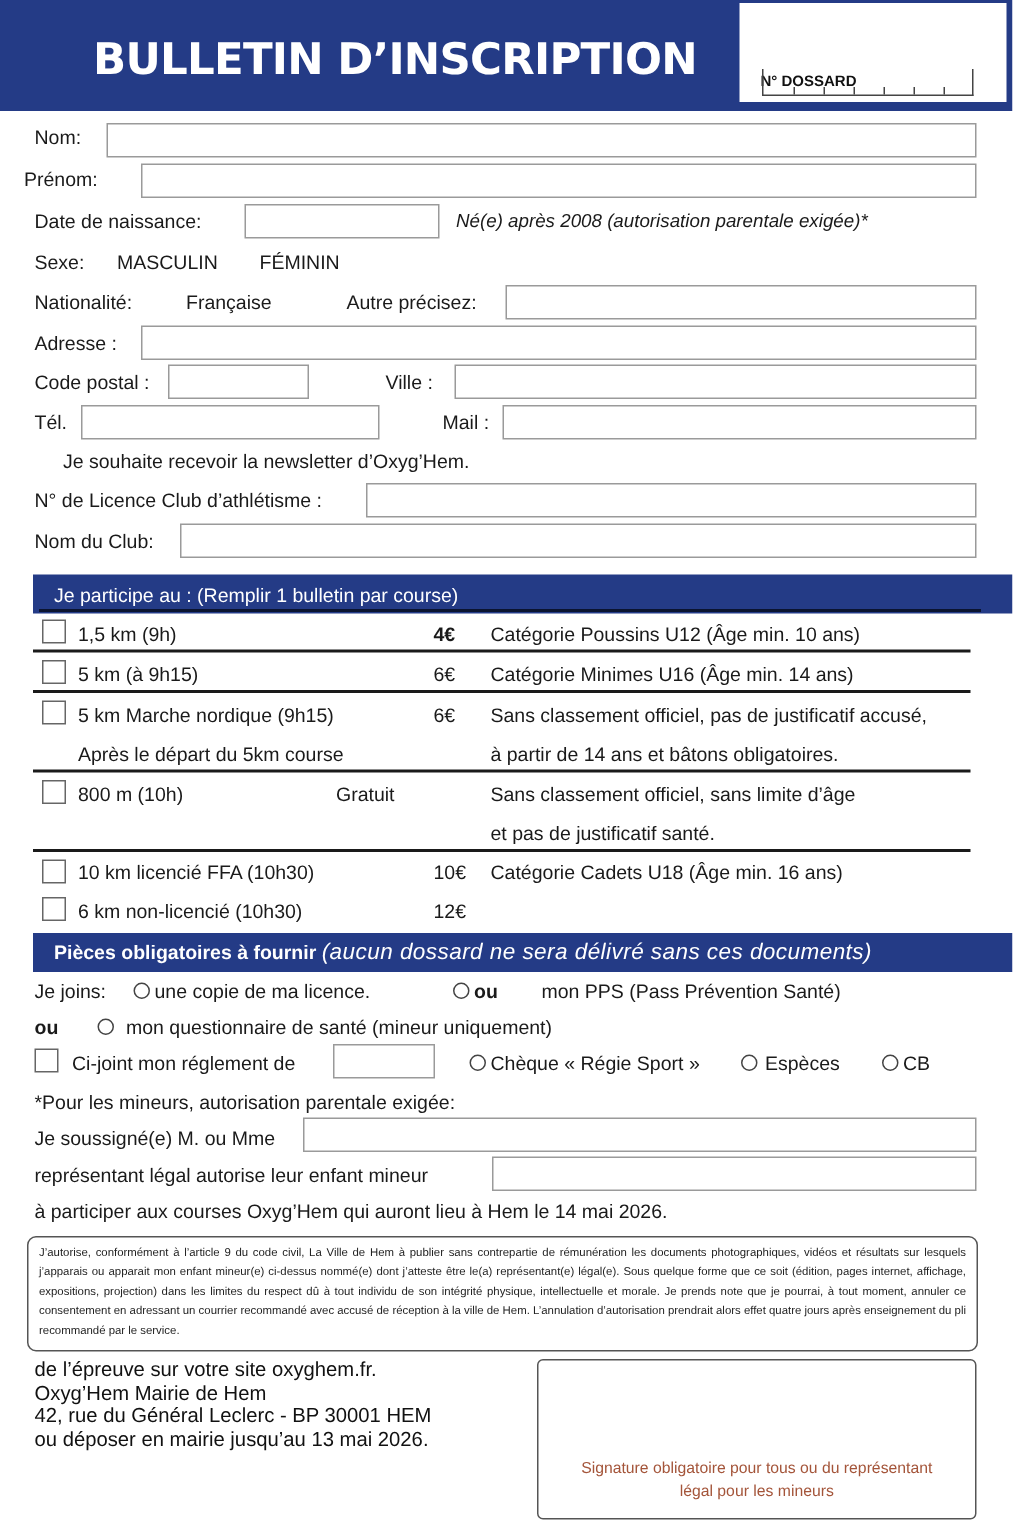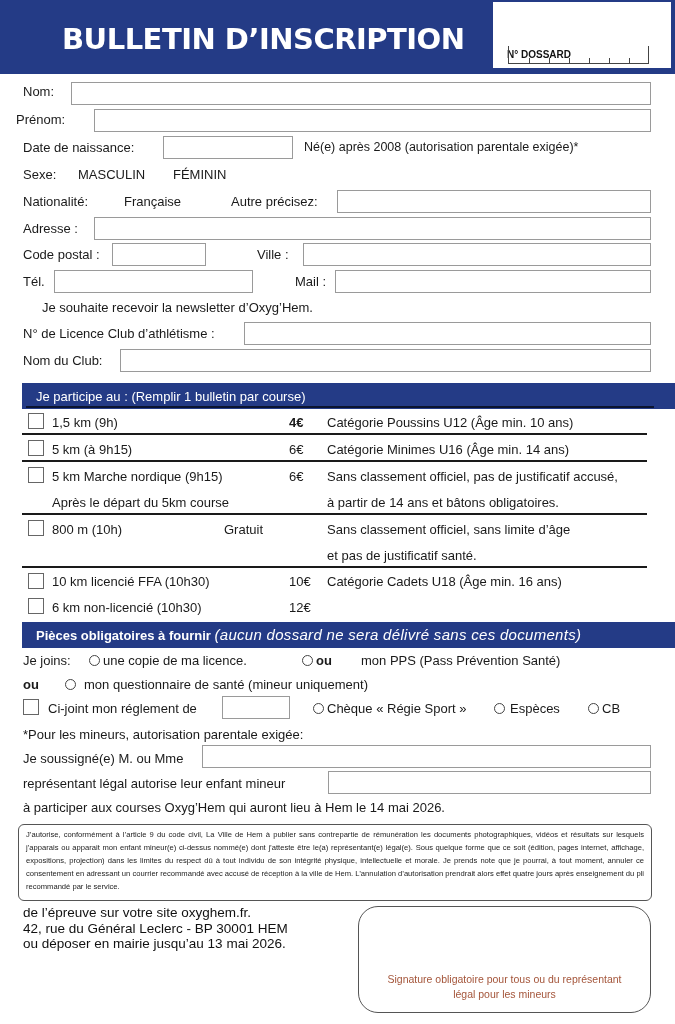--- a/index.html
+++ b/index.html
@@ -8,35 +8,35 @@
 
     .header { position: absolute; left: 0; top: 0; width: 675px; height: 74px; background: #243b86; }
     .header .title { position: absolute; left: 62px; top: 22px; color: #ffffff; font-family: "DejaVu Sans", sans-serif; font-weight: bold; font-size: 29px; letter-spacing: -0.5px; }
     .dossard { position: absolute; left: 493px; top: 2px; width: 178px; height: 66px; background: #ffffff; }
     .dossard .label { position: absolute; left: 14px; top: 27px; font-size: 10px; font-weight: bold; color: #111; margin-top: 20px; }
     .dossard .ruler { position: absolute; left: 15px; top: 44px; width: 141px; height: 18px; border-left: 1px solid #444; border-right: 1px solid #444; border-bottom: 1px solid #444; }
     .dossard .tick { position: absolute; bottom: 0; width: 1px; height: 5px; background: #444; }
 
     .lbl { position: absolute; font-size: 13px; white-space: nowrap; color: #1a1a1a; }
     .field { position: absolute; height: 23px; border: 1px solid #9a9a9a; background: #fff; }
-    .italic { }
+    .italic { font-style: italic; }
     .bold { font-weight: bold; }
 
     .bar { position: absolute; left: 22px; width: 653px; height: 26px; background: #243b86; color: #ffffff; }
     .bar .txt { position: absolute; left: 14px; top: 6px; font-size: 13px; }
     .bar .underline { position: absolute; left: 4px; bottom: 1px; width: 628px; height: 2px; background: #0b1430; }
     .bar .ital { font-style: italic; font-weight: normal; font-size: 15px; letter-spacing: 0.3px; }
 
     .cb { position: absolute; width: 16px; height: 16px; border: 1px solid #666; background: #fff; }
     .radio { display: inline-block; width: 11px; height: 11px; border: 1px solid #444; border-radius: 50%; vertical-align: -1px; margin-right: 3px; }
     .divider { position: absolute; left: 22px; width: 625px; height: 2px; background: #1a1a1a; }
 
     .legal { position: absolute; left: 18px; top: 824px; width: 634px; height: 77px; border: 1px solid #555; border-radius: 6px; padding: 3px 7px; font-size: 7.6px; line-height: 13px; color: #222; text-align: justify; }
     .engage { position: absolute; left: 23px; top: 905px; font-size: 13.5px; line-height: 15.5px; color: #111; }
-    .sign { position: absolute; left: 358px; top: 906px; width: 293px; height: 107px; border: 1px solid #555; border-radius: 20px; }
+    .sign { position: absolute; left: 358px; top: 906px; width: 293px; height: 107px; border: 1px solid #555; border-radius: 4px; }
     .sign .txt { position: absolute; left: 0; right: 0; bottom: 10px; text-align: center; color: #a4553a; font-size: 10.5px; line-height: 15px; }
   </style>
 </head>
 <body>
 
 <div class="header">
   <div class="title">BULLETIN D’INSCRIPTION</div>
   <div class="dossard">
     <div class="label">N° DOSSARD</div>
     <div class="ruler">
@@ -157,20 +157,21 @@
 <span class="lbl" style="left:23px;top:751px">Je soussigné(e) M. ou Mme</span>
 <div class="field" style="left:202px;top:745px;width:449px"></div>
 <span class="lbl" style="left:23px;top:776px">représentant légal autorise leur enfant mineur</span>
 <div class="field" style="left:328px;top:771px;width:323px"></div>
 <span class="lbl" style="left:23px;top:800px">à participer aux courses Oxyg’Hem qui auront lieu à Hem le 14 mai 2026.</span>
 
 <div class="legal">J’autorise, conformément à l’article 9 du code civil, La Ville de Hem à publier sans contrepartie de rémunération les documents photographiques, vidéos et résultats sur lesquels j’apparais ou apparait mon enfant mineur(e) ci-dessus nommé(e) dont j’atteste être le(a) représentant(e) légal(e). Sous quelque forme que ce soit (édition, pages internet, affichage, expositions, projection) dans les limites du respect dû à tout individu de son intégrité physique, intellectuelle et morale. Je prends note que je pourrai, à tout moment, annuler ce consentement en adressant un courrier recommandé avec accusé de réception à la ville de Hem. L’annulation d’autorisation prendrait alors effet quatre jours après enseignement du pli recommandé par le service.</div>
 
 <div class="engage">
   <div>de l’épreuve sur votre site oxyghem.fr.</div>
+  <div>Oxyg’Hem Mairie de Hem</div>
   <div>42, rue du Général Leclerc - BP 30001 HEM</div>
   <div>ou déposer en mairie jusqu’au 13 mai 2026.</div>
 </div>
 
 <div class="sign">
   <div class="txt">
     <div>Signature obligatoire pour tous ou du représentant</div>
     <div>légal pour les mineurs</div>
   </div>
 </div>

